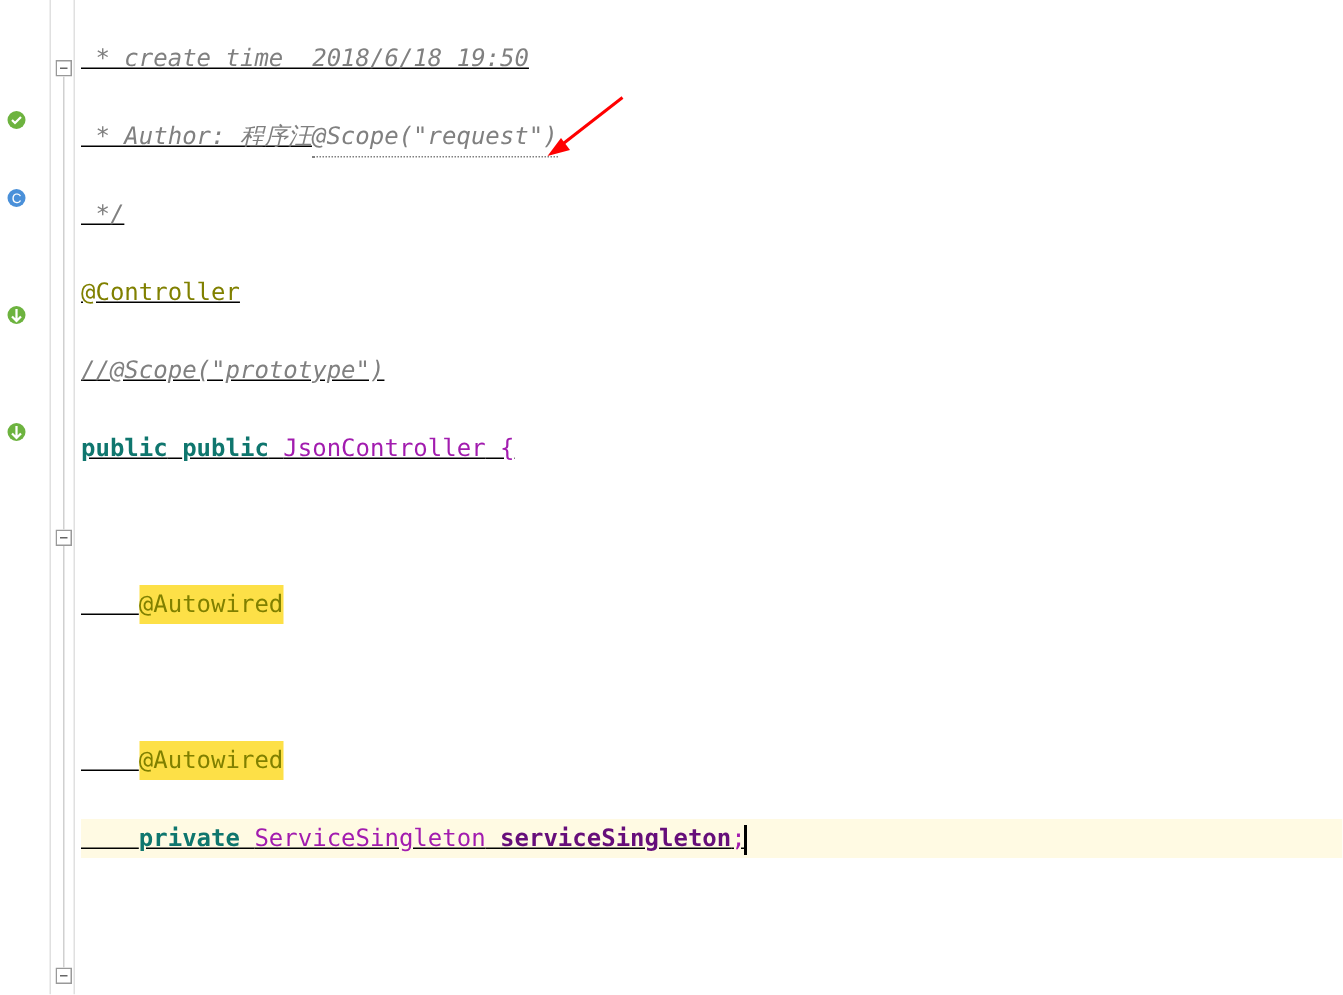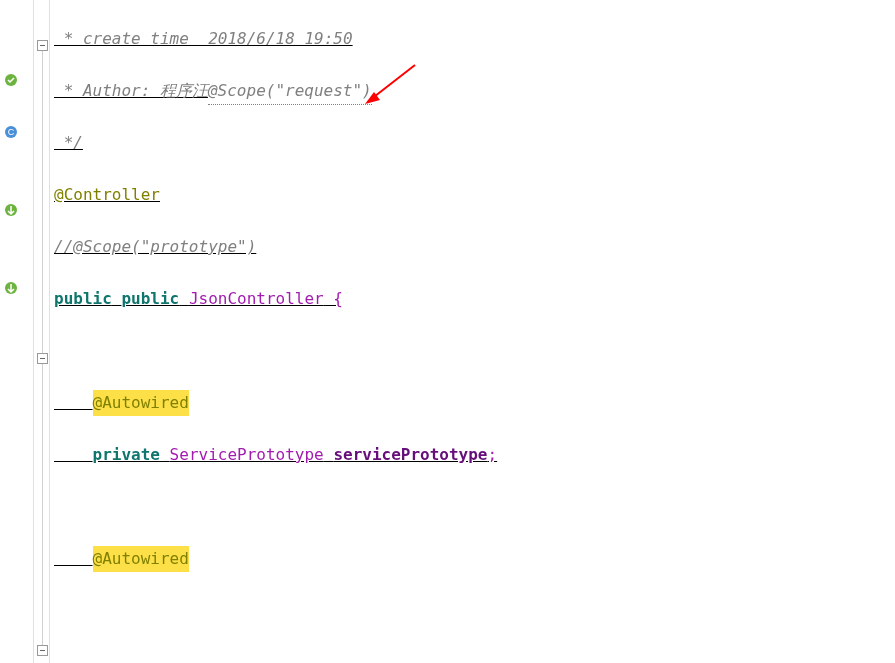--- a/index.html
+++ b/index.html
@@ -130,23 +130,23 @@
 
   <div class="code-area">
 <div class="line"><span class="comment"> * create time  2018/6/18 19:50</span></div>
 <div class="line"><span class="comment"> * Author: 程序汪</span><span class="comment dotted-under">@Scope("request")</span></div>
 <div class="line"><span class="comment"> */</span></div>
 <div class="line"><span class="annotation">@Controller</span></div>
 <div class="line"><span class="comment">//@Scope("prototype")</span></div>
 <div class="line"><span class="keyword">public</span> <span class="keyword">public</span> <span class="plain">JsonController</span><span class="plain"> {</span></div>
 <div class="line"></div>
 <div class="line">    <span class="annotation hl-annotation">@Autowired</span></div>
-<div class="line">    <span class="keyword">private</span> <span class="plain">ServicePrototype</span> <span class="field-purple">servicePrototype</span><span class="plain">;</span></div>
 <div class="line"></div>
 <div class="line">    <span class="annotation hl-annotation">@Autowired</span></div>
+<div class="line hl-line">    <span class="keyword">private</span> <span class="plain">ServiceSingleton</span> <span class="field-purple">serviceSingleton</span><span class="plain">;</span><span class="caret"></span></div>
 <div class="line"></div>
 
 
 
 
 
 
 
 
 

